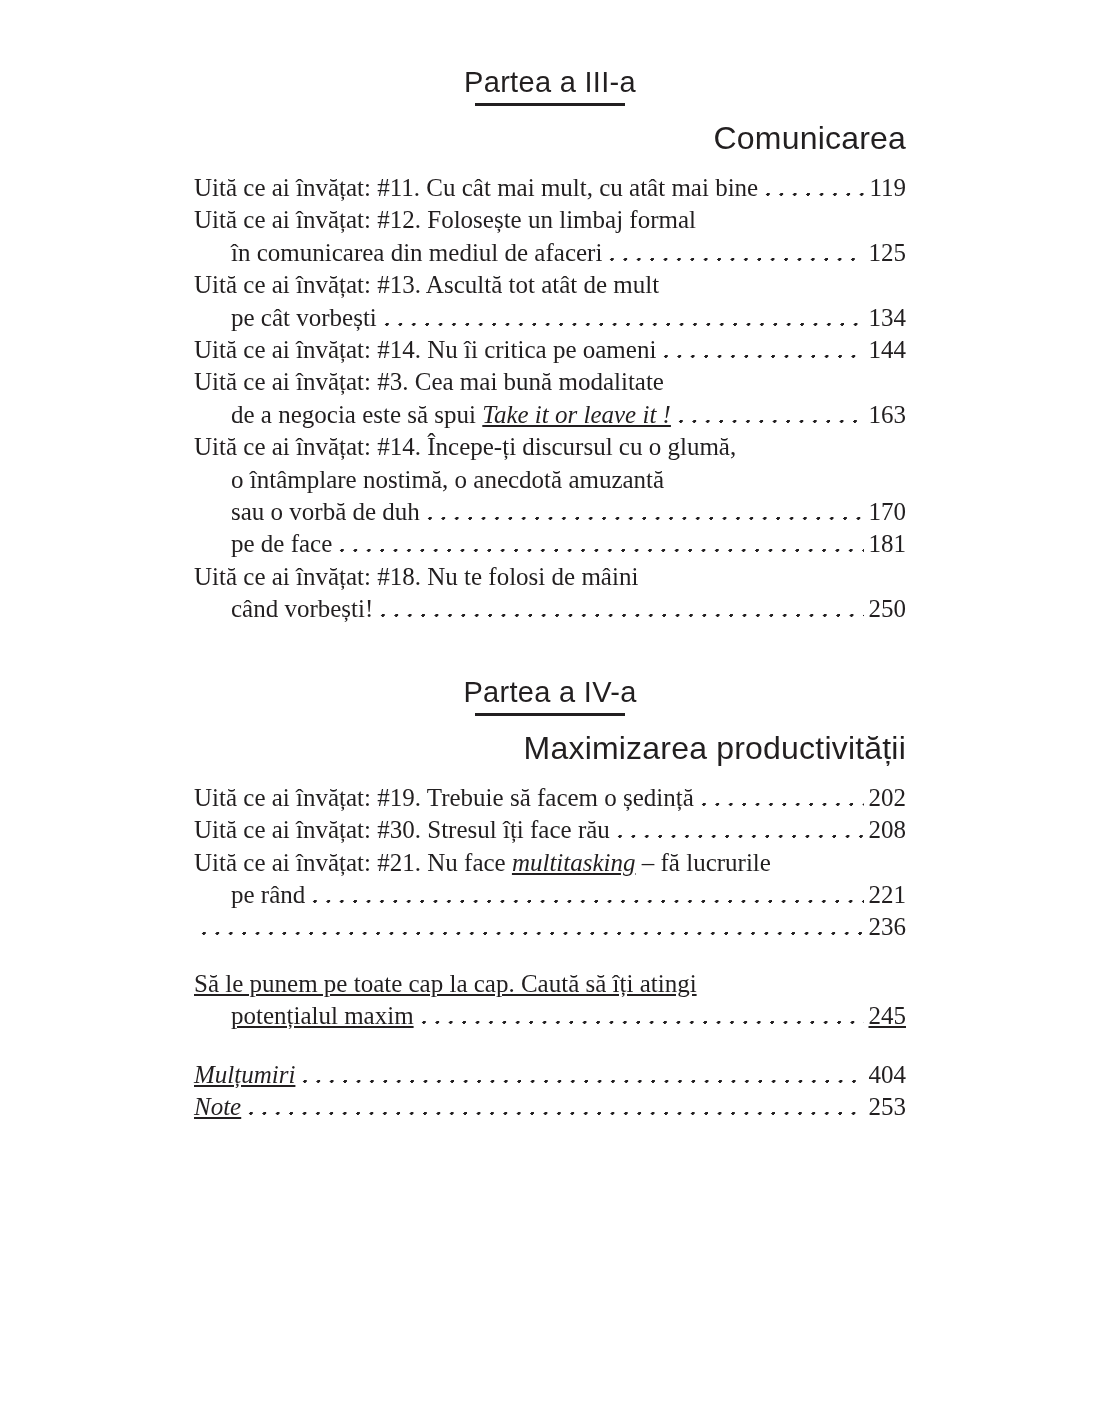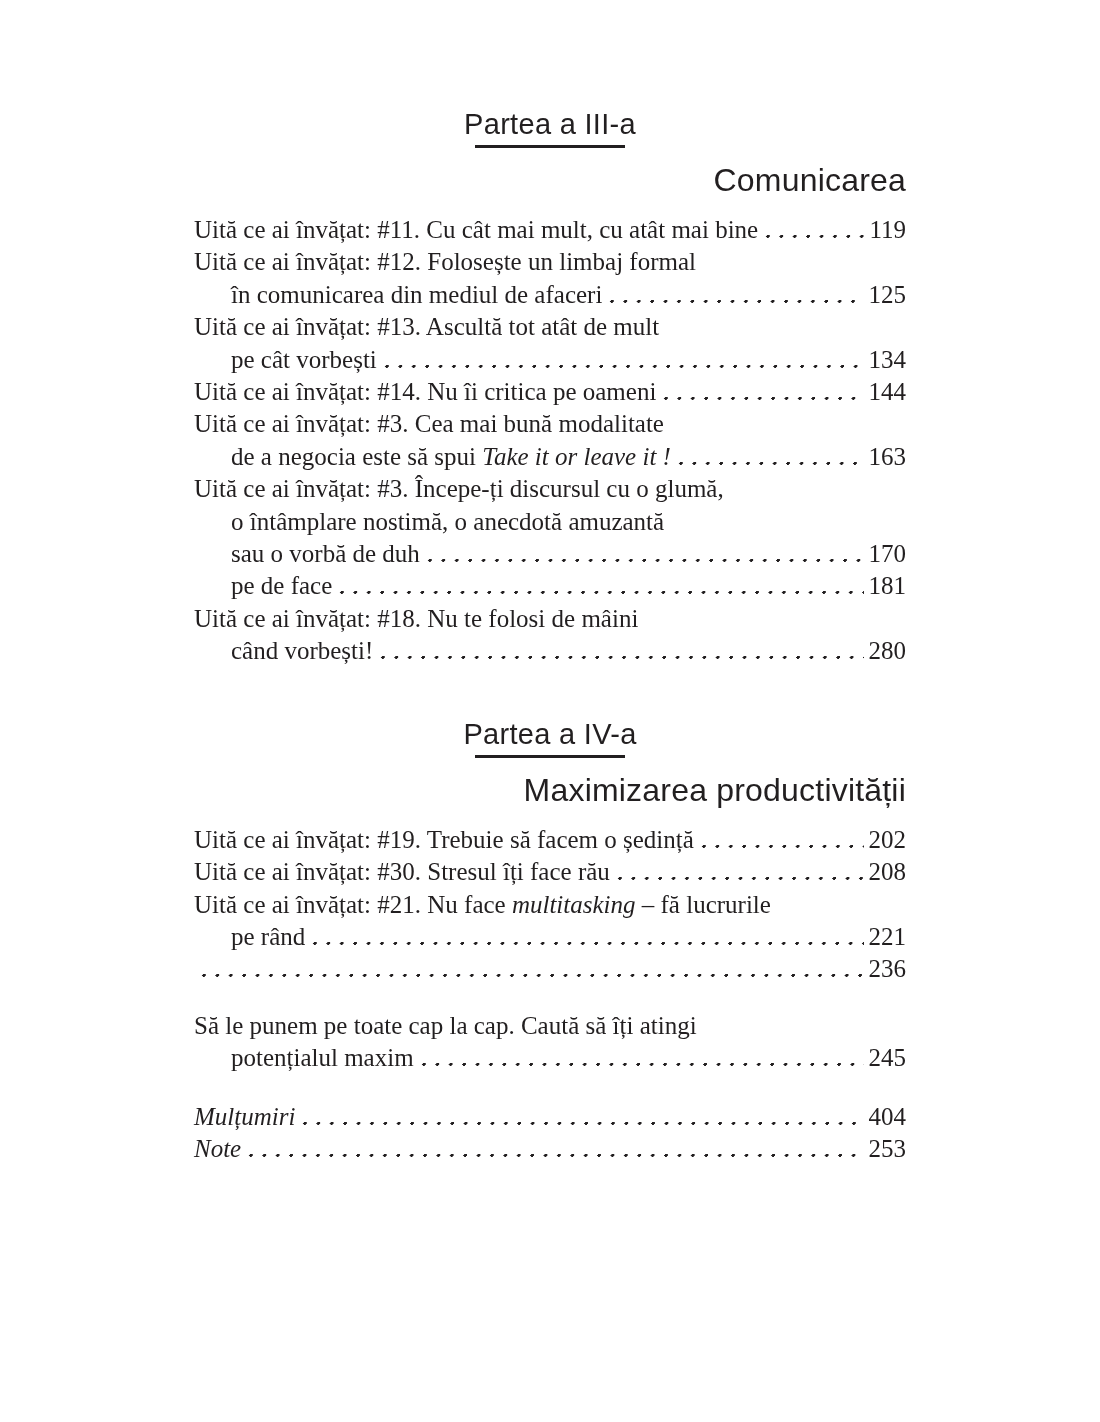--- a/index.html
+++ b/index.html
@@ -2,46 +2,46 @@
 <html><head>
 <meta charset="utf-8">
 <style>
   html, body { margin: 0; padding: 0; background: #ffffff; }
   .page {
     width: 1100px; height: 1422px;
     position: relative; overflow: hidden;
     background: #ffffff; color: #221f20;
     font-family: "Liberation Serif", serif;
   }
-  .toc { width: 712px; margin: 16px auto; padding-top: 90px; }
+  .toc { width: 712px; margin: 0 auto; padding-top: 64px; }
 
   .part {
     margin: 0;
     font-family: "Liberation Sans", sans-serif;
     font-weight: 400; font-size: 29px; line-height: 36px;
     text-align: center; letter-spacing: 0.3px;
   }
   .rule { width: 150px; height: 3px; margin: 3px auto 0; background: currentColor; }
   .title {
     margin: 12px 0 0;
     font-family: "Liberation Sans", sans-serif;
     font-weight: 400; font-size: 32px; line-height: 40px;
     text-align: right; letter-spacing: 0.2px;
   }
 
   .entries { margin-top: 14px; font-size: 25px; line-height: 32.4px; }
   section.part4 { margin-top: 48px; }
-  .closing { margin-top: 24px; }
+  .closing { margin-top: 24px; text-decoration: underline; }
   .backmatter { margin-top: 26px; }
 
   .entry { margin: 0; }
   .line { display: flex; align-items: flex-start; }
   .line.cont { padding-left: 37px; }
   .text { flex: 0 0 auto; white-space: pre; }
-  .text em { font-style: italic; }
+  .text em { font-style: italic; text-decoration: underline; }
 
   .leader {
     flex: 1 1 0; align-self: stretch; min-width: 6px;
     margin: 0 5px 0 6px;
     background-image: radial-gradient(circle 1.7px at 4px 22.5px, currentColor 99%, transparent);
     background-size: 13.4px 32.4px;
     background-repeat: repeat-x;
   }
   .pg { flex: 0 0 auto; }
 </style>
@@ -95,21 +95,21 @@
               <span class="text">Uită ce ai învățat: #3. Cea mai bună modalitate</span>
             </div>
             <div class="line cont">
               <span class="text">de a negocia este să spui <em>Take it or leave it !</em></span>
               <span class="leader"></span>
               <span class="pg">163</span>
             </div>
           </div>
           <div class="entry">
             <div class="line">
-              <span class="text">Uită ce ai învățat: #3. Începe-ți discursul cu o glumă,</span>
+              <span class="text">Uită ce ai învățat: #14. Începe-ți discursul cu o glumă,</span>
             </div>
             <div class="line cont">
               <span class="text">o întâmplare nostimă, o anecdotă amuzantă</span>
             </div>
             <div class="line cont">
               <span class="text">sau o vorbă de duh</span>
               <span class="leader"></span>
               <span class="pg">170</span>
             </div>
           </div>
@@ -120,21 +120,21 @@
               <span class="pg">181</span>
             </div>
           </div>
           <div class="entry">
             <div class="line">
               <span class="text">Uită ce ai învățat: #18. Nu te folosi de mâini</span>
             </div>
             <div class="line cont">
               <span class="text">când vorbești!</span>
               <span class="leader"></span>
-              <span class="pg">280</span>
+              <span class="pg">250</span>
             </div>
           </div>
         </div>
     </section>
 
     <section class="part4">
       <h2 class="part">Partea a IV-a</h2>
       <div class="rule"></div>
       <h1 class="title">Maximizarea productivității</h1>
       <div class="entries" id="entries-1">

